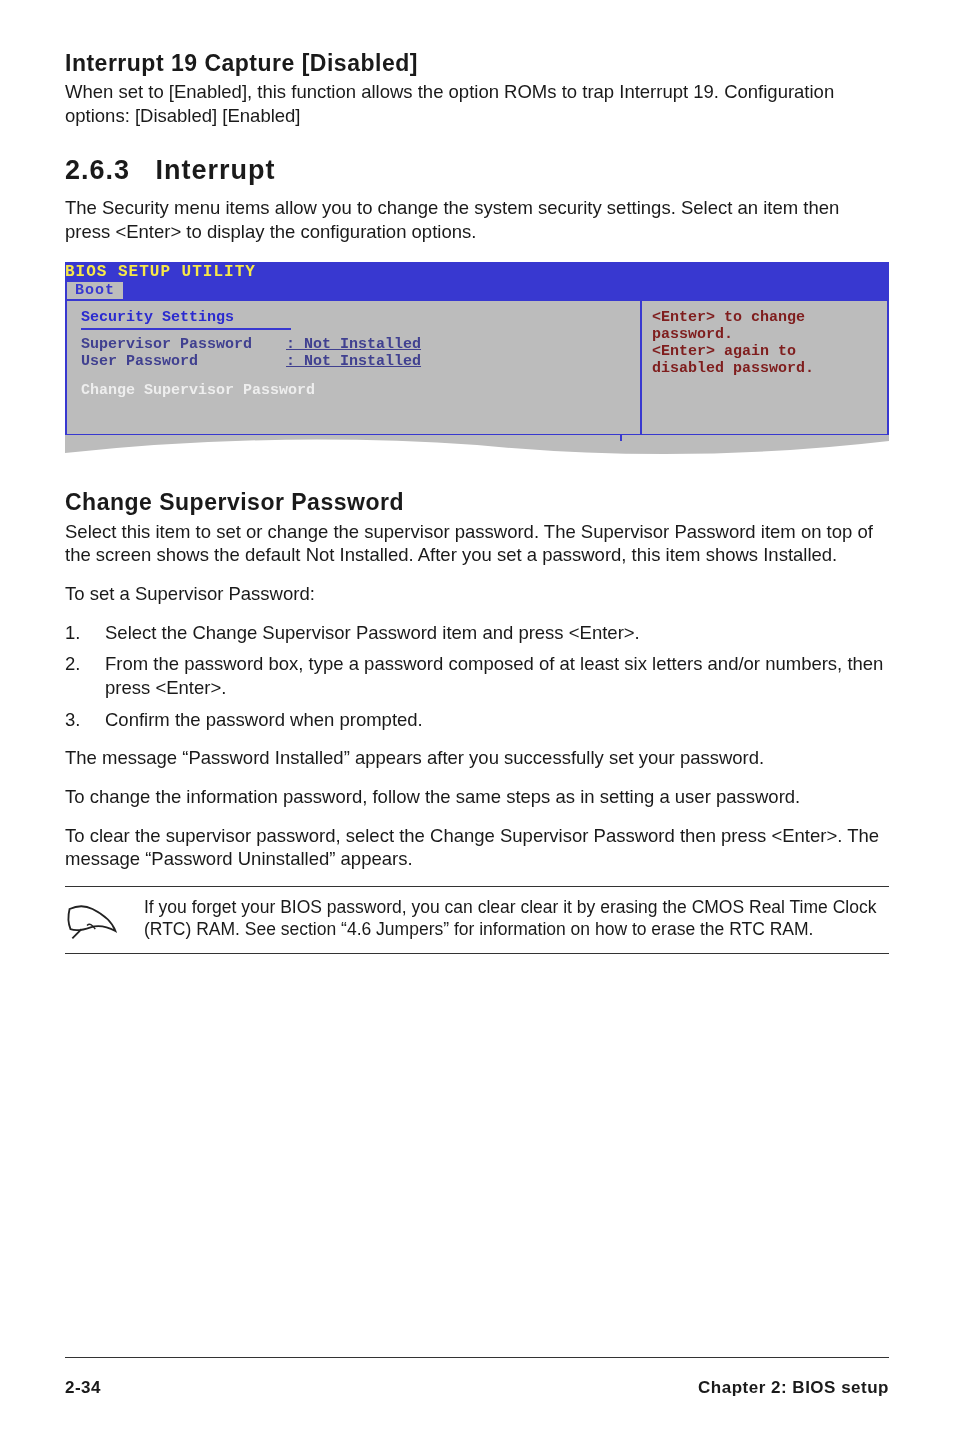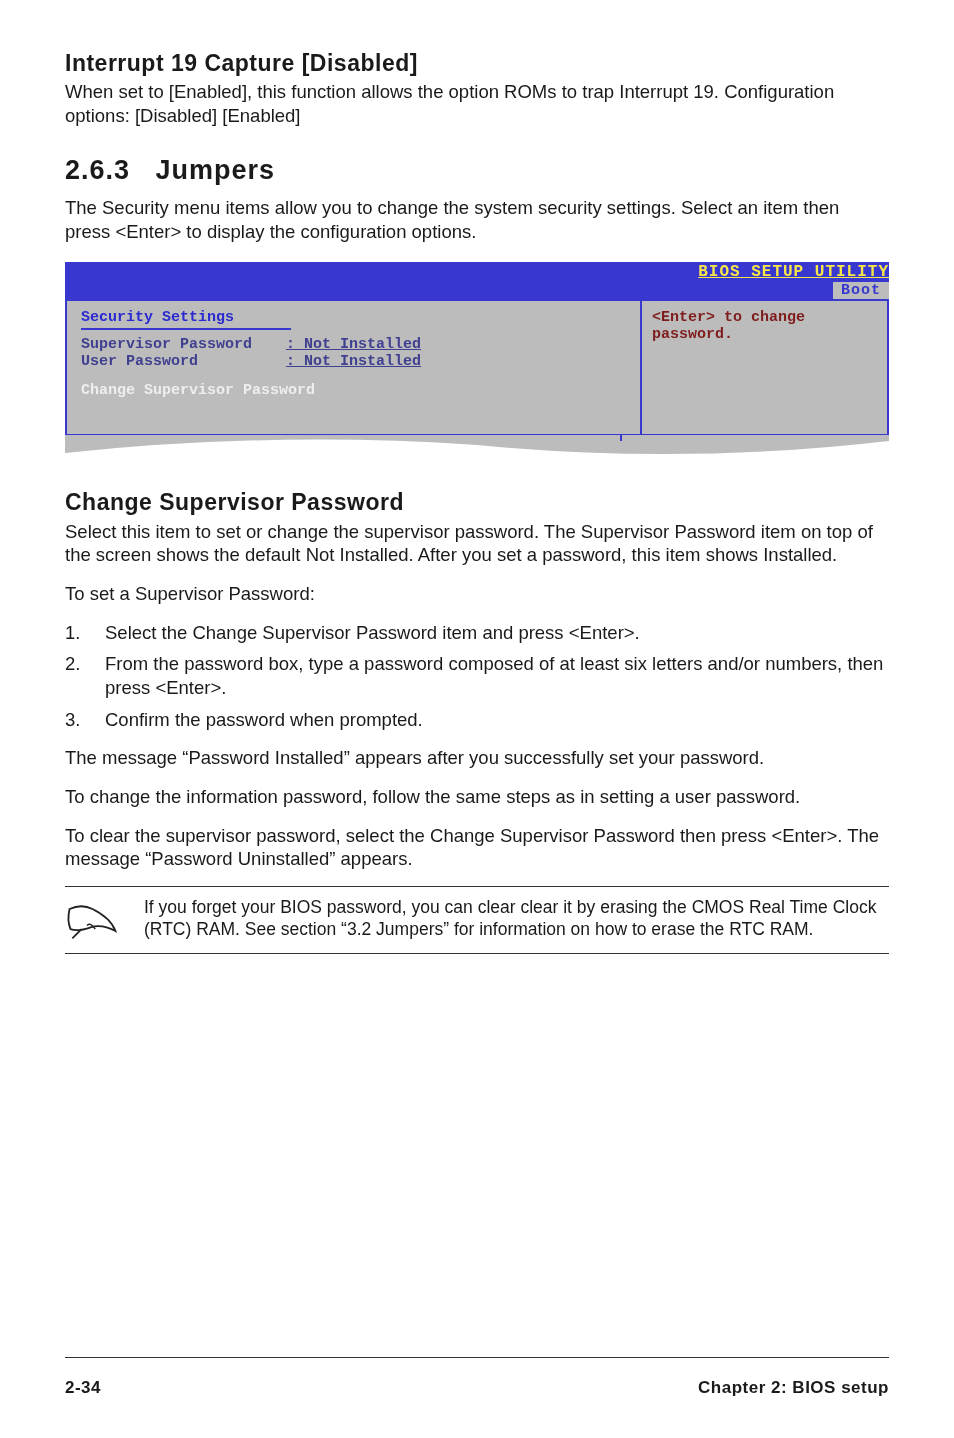--- a/index.html
+++ b/index.html
@@ -58,24 +58,23 @@
   
   .bios-wrap {
     margin: 18px 0 10px 0;
   }
   .bios-title {
     background: #3838d0;
     color: #f7e848;
     font-family: "Courier New", monospace;
     font-weight: bold;
     font-size: 16px;
-    text-align: right;
-    padding: 1px 0 0 15px;
+    text-align: left;
+    padding: 1px 0 0 0;
     letter-spacing: 1px;
-    text-decoration: underline;
   }
   .bios-tab {
     display: inline-block;
     background: #bcbcbc;
     color: #3838d0;
     font-family: "Courier New", monospace;
     font-weight: bold;
     font-size: 15px;
     padding: 0 8px;
     margin-left: 2px;
@@ -169,21 +168,21 @@
   }
 </style>
 </head>
 <body>
 
 <h2 class="section-subhead">Interrupt 19 Capture [Disabled]</h2>
 <p class="body">When set to [Enabled], this function allows the option ROMs to trap Interrupt 19. Configuration options: [Disabled] [Enabled]</p>
 
 <h2 class="section-head">
   <span>2.6.3</span>&nbsp;&nbsp;
-  <span>Jumpers</span>
+  <span>Interrupt</span>
 </h2>
 <p class="body">The Security menu items allow you to change the system security settings. Select an item then press &lt;Enter&gt; to display the configuration options.</p>
 
 <div class="bios-wrap">
   <div class="bios-title">
     <span>BIOS SETUP UTILITY</span><br>
     <span class="bios-tab">Boot</span>
   </div>
   <div class="bios-body">
     <div class="bios-left">
@@ -193,20 +192,21 @@
         <span class="lbl">Supervisor Password</span><span>: Not Installed</span>
       </div>
       <div class="bios-row">
         <span class="lbl">User Password</span><span>: Not Installed</span>
       </div>
       <div class="bios-change">Change Supervisor Password</div>
     </div>
     <div class="bios-right">
       <div class="bios-help" id="bios-help">
           <div>&lt;Enter&gt; to change password.</div>
+          <div>&lt;Enter&gt; again to disabled password.</div>
         </div>
     </div>
   </div>
   <div class="bios-curve">
     <svg width="100%" height="28" viewBox="0 0 824 28" preserveAspectRatio="none">
       <path d="M0,0 L824,0 L824,6 Q618,30 412,10 Q206,-4 0,18 Z" fill="#bcbcbc"></path>
       <path d="M0,0 L555,0 L555,4 Q416,24 278,8 Q139,0 0,14 Z" fill="#bcbcbc" opacity="0"></path>
       <path d="M555,0 L557,0 L557,6 Q556,6 555,6 Z" fill="#3838d0"></path>
     </svg>
   </div>
@@ -236,19 +236,19 @@
 <p class="body">To clear the supervisor password, select the Change Supervisor Password then press &lt;Enter&gt;. The message “Password Uninstalled” appears.</p>
 
 <div class="note-wrap">
   <div class="note-icon">
     <svg viewBox="0 0 60 40" width="55" height="38">
       <path d="M5,8 Q18,2 30,8 Q50,18 55,32 Q40,24 28,28 Q14,33 6,30 Q2,20 5,8 Z" fill="none" stroke="#222" stroke-width="2"></path>
       <path d="M18,30 L8,40" fill="none" stroke="#222" stroke-width="2"></path>
       <path d="M33,30 Q28,22 24,26" fill="none" stroke="#222" stroke-width="1.5"></path>
     </svg>
   </div>
-  <div class="note-text">If you forget your BIOS password, you can clear clear it by erasing the CMOS Real Time Clock (RTC) RAM. See section “3.2  Jumpers” for information on how to erase the RTC RAM.</div>
+  <div class="note-text">If you forget your BIOS password, you can clear clear it by erasing the CMOS Real Time Clock (RTC) RAM. See section “4.6  Jumpers” for information on how to erase the RTC RAM.</div>
 </div>
 
 <div class="footer">
   <span>2-34</span>
   <span>Chapter 2: BIOS setup</span>
 </div>
 
 </body></html>

